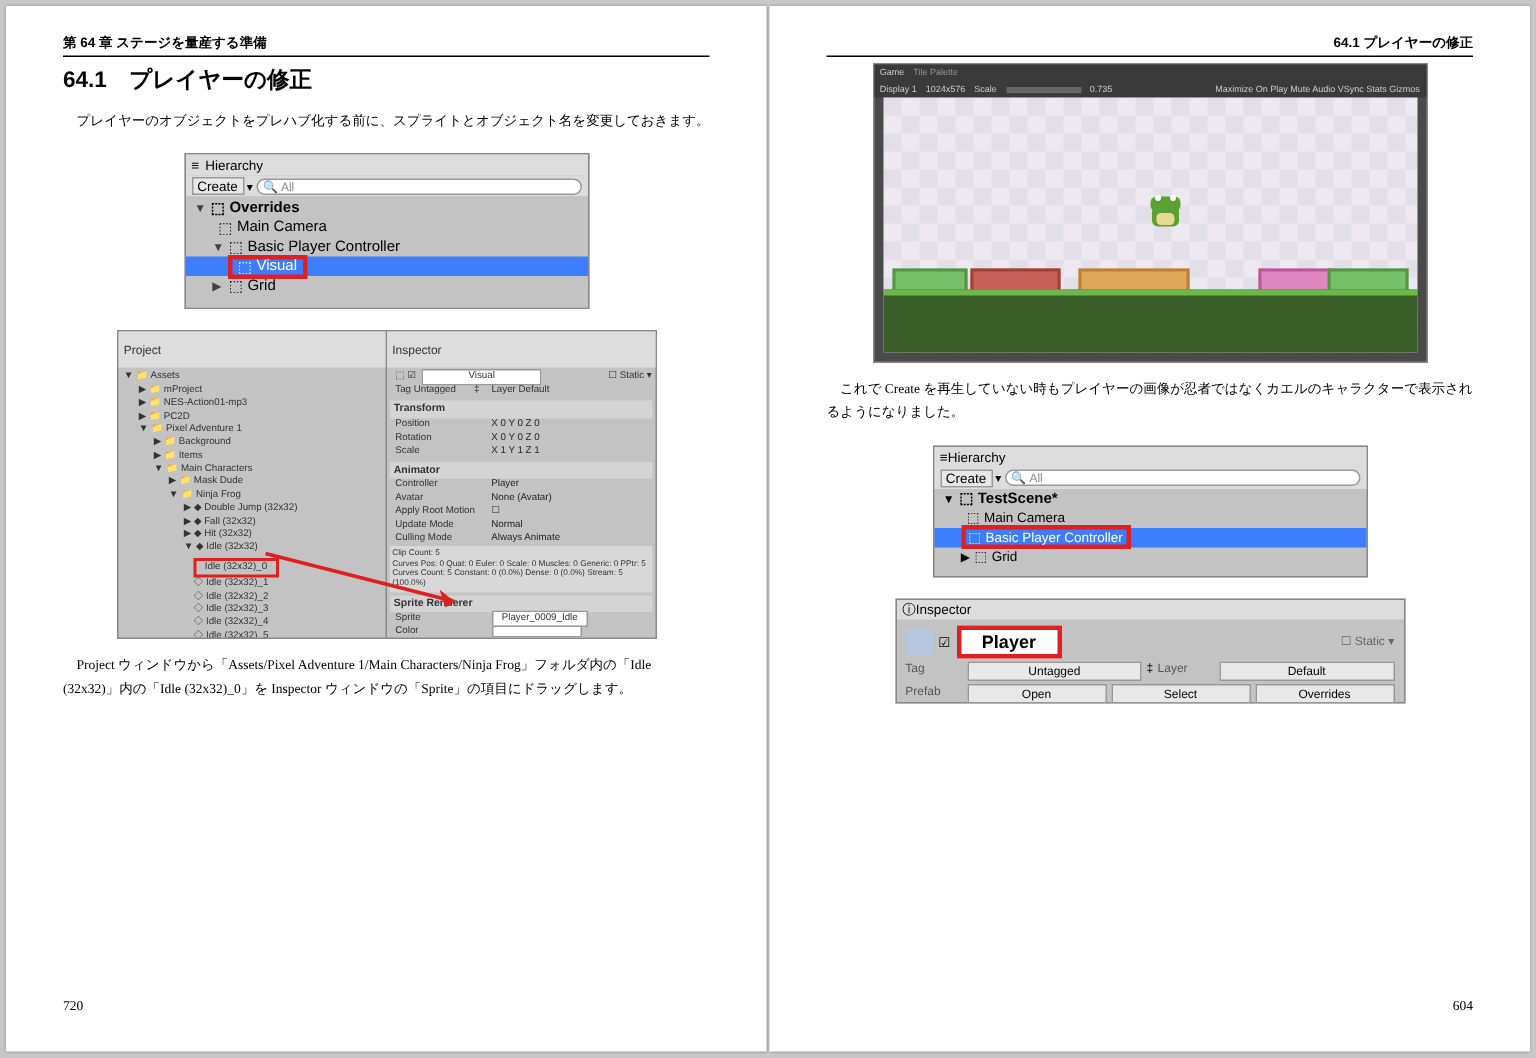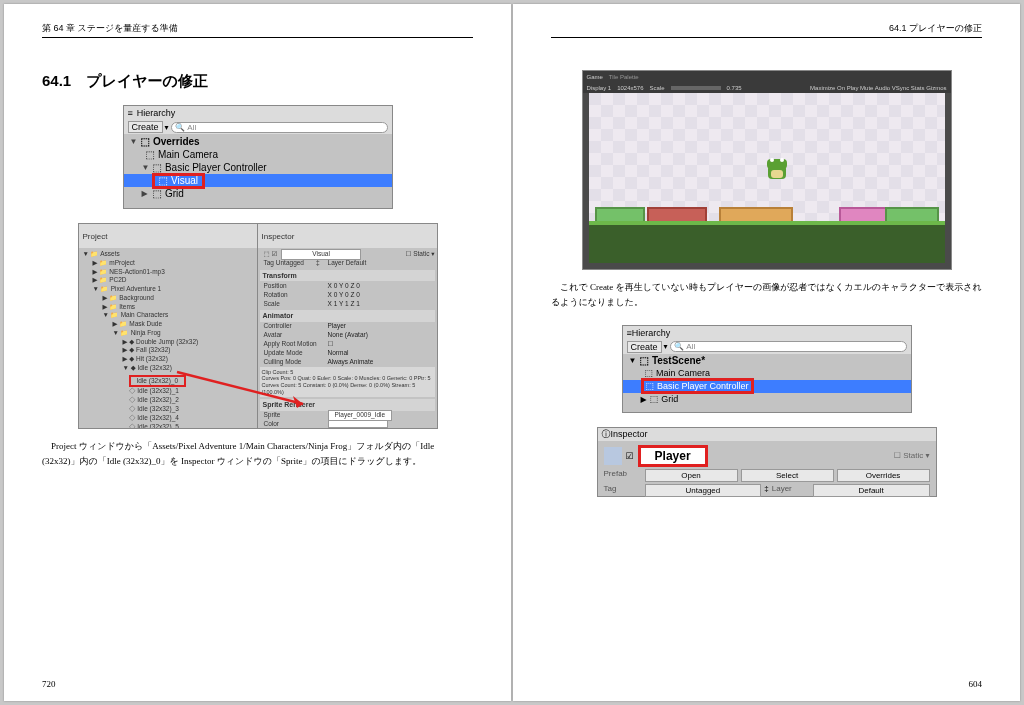--- a/index.html
+++ b/index.html
@@ -23,24 +23,24 @@
     background: #fff;
     flex: 1;
     padding: 18px 38px 12px 38px;
     position: relative;
     display: flex;
     flex-direction: column;
     box-shadow: 0 0 2px rgba(0,0,0,0.3);
   }
   .running-head {
     font-size: 9px;
-    font-weight: normal;
+    font-weight: bold;
     border-bottom: 1px solid #000;
     padding-bottom: 2px;
-    margin-bottom: 28px;
+    margin-bottom: 0;
     font-family: "Hiragino Kaku Gothic ProN", sans-serif;
   }
   .running-head.right { text-align: right; }
   .h2 {
     font-size: 15px;
     font-weight: bold;
     margin: 6px 0 10px 0;
     font-family: "Hiragino Kaku Gothic ProN", sans-serif;
   }
   .para {
@@ -49,21 +49,21 @@
     text-indent: 1em;
     margin-bottom: 10px;
   }
   .imgbox {
     margin: 4px auto 10px auto;
     border: 1px solid #888;
     background: #bfbfbf;
   }
   .pagenum {
     position: absolute;
-    bottom: 12px;
+    bottom: 26px;
     font-size: 9px;
   }
   .pagenum.left { left: 38px; }
   .pagenum.right { right: 38px; }
 
   
   .fig1 { width: 270px; height: 104px; display:flex; flex-direction:column; font-family: Arial, sans-serif; font-size: 9px; }
   .fig1 .toolbar { background:#dcdcdc; height: 14px; display:flex; align-items:center; padding:0 4px; gap:4px;}
   .fig1 .toolbar .lbl { font-size:9px; }
   .fig1 .createrow { background:#dcdcdc; height:14px; display:flex; align-items:center; padding:0 4px; gap:2px;}
@@ -134,20 +134,21 @@
 
 </style>
 </head>
 <body>
 
 <div class="spread">
 
   <div class="page">
     <div class="running-head">第 64 章 ステージを量産する準備</div>
     <div class="h2">64.1　プレイヤーの修正</div>
+    <div class="para">プレイヤーのオブジェクトをプレハブ化する前に、スプライトとオブジェクト名を変更しておきます。</div>
 
     <div class="imgbox fig1">
       <div class="toolbar">
         <span>≡</span>
         <span class="lbl">Hierarchy</span>
       </div>
       <div class="createrow">
         <span class="create">Create</span>
         <span style="font-size:8px;">▾</span>
         <span class="search" title="All">🔍 All</span>
@@ -324,31 +325,31 @@
     <div class="imgbox fig5">
       <div class="head">ⓘ <span>Inspector</span></div>
       <div class="body">
         <div class="toprow">
           <span class="cube"></span>
           <span>☑</span>
           <span class="namebox">Player</span>
           <span class="static">☐ <span>Static</span> ▾</span>
         </div>
         <div class="btnrow">
-          <span class="lbl">Prefab</span>
-          <span class="field">Open</span>
-          <span class="field">Select</span>
-          <span class="field">Overrides</span>
-        </div>
-        <div class="btnrow">
           <span class="lbl">Tag</span>
           <span class="field">Untagged</span>
           <span>‡</span>
           <span class="lbl">Layer</span>
           <span class="field">Default</span>
         </div>
+        <div class="btnrow">
+          <span class="lbl">Prefab</span>
+          <span class="field">Open</span>
+          <span class="field">Select</span>
+          <span class="field">Overrides</span>
+        </div>
       </div>
     </div>
 
     <div class="pagenum right">604</div>
   </div>
 
 </div>
 
 </body></html>

